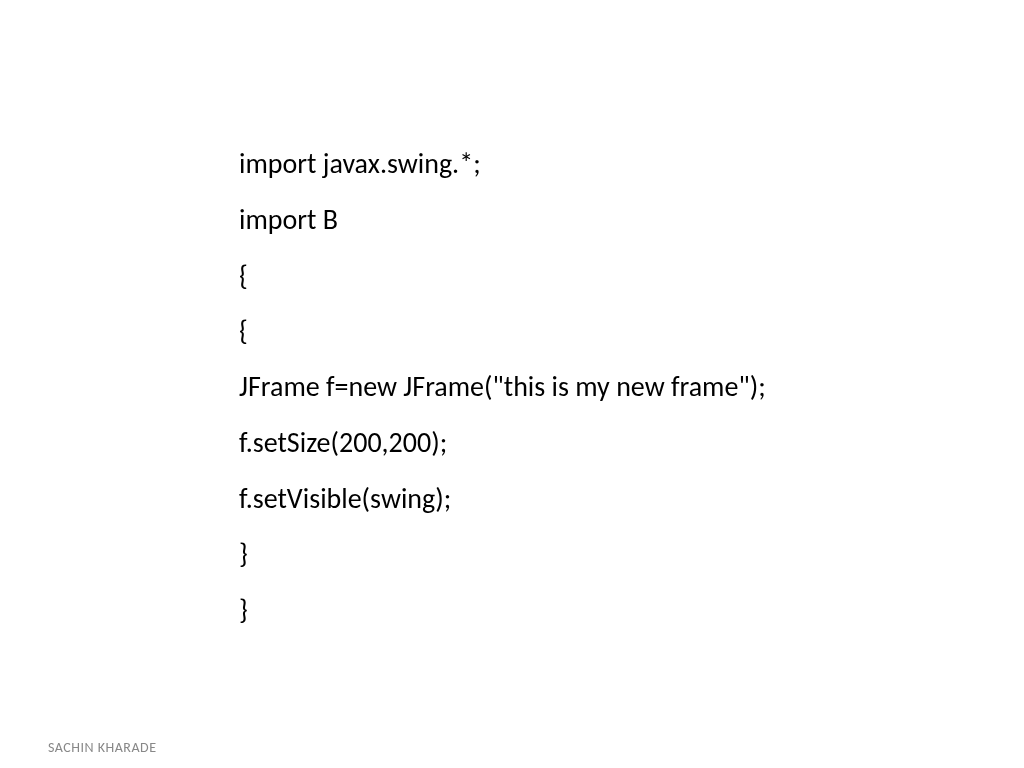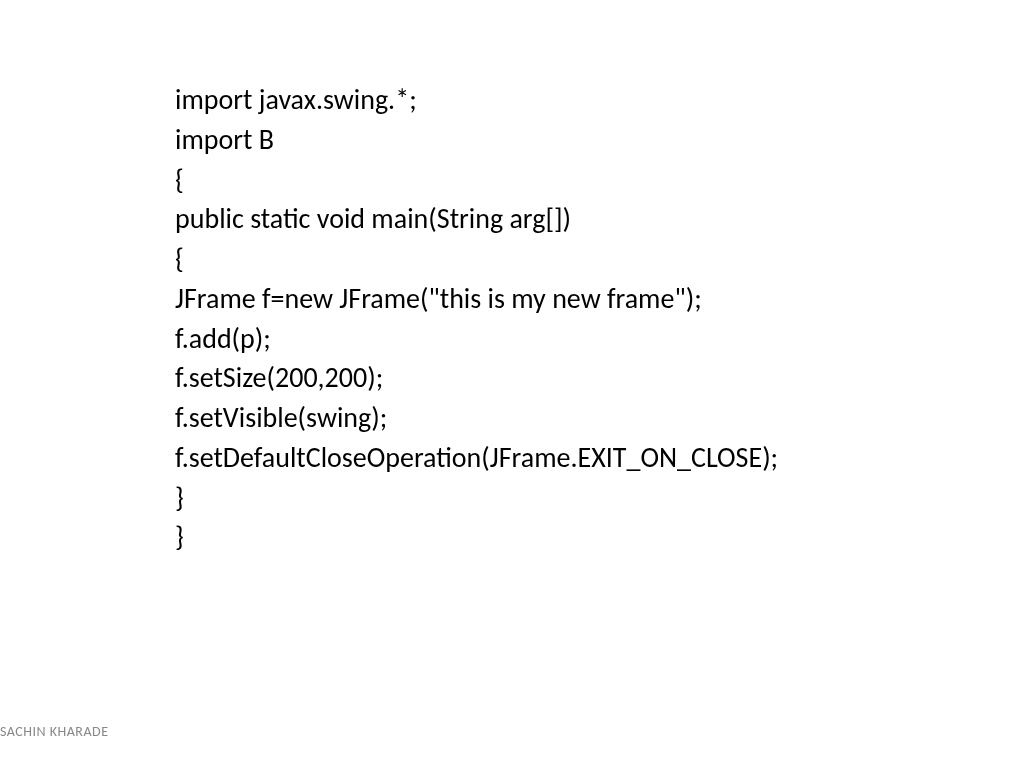--- a/index.html
+++ b/index.html
@@ -1,16 +1,16 @@
 <!DOCTYPE html>
 <html><head>
   <meta charset="utf-8">
   <style>
     * {
-      margin: 0;
+      margin: 16px;
       padding: 0;
       box-sizing: border-box;
     }
     body {
       width: 1024px;
       height: 768px;
       background: #ffffff;
       font-family: Calibri, Arial, sans-serif;
       position: relative;
     }
@@ -36,24 +36,21 @@
       letter-spacing: 0.5px;
     }
   </style>
 </head>
 <body>
 
 <div class="code-block">
   <div class="code-line">import javax.swing.*;</div>
   <div class="code-line">import B</div>
   <div class="code-line">{</div>
-  <div class="code-line">public static void main(String arg[])</div>
   <div class="code-line">{</div>
   <div class="code-line">JFrame f=new JFrame("this is my new frame");</div>
-  <div class="code-line">f.add(p);</div>
   <div class="code-line">f.setSize(200,200);</div>
   <div class="code-line">f.setVisible(swing);</div>
-  <div class="code-line">f.setDefaultCloseOperation(JFrame.EXIT_ON_CLOSE);</div>
   <div class="code-line">}</div>
   <div class="code-line">}</div>
 </div>
 
 <div class="footer">SACHIN KHARADE</div>
 
 </body></html>

